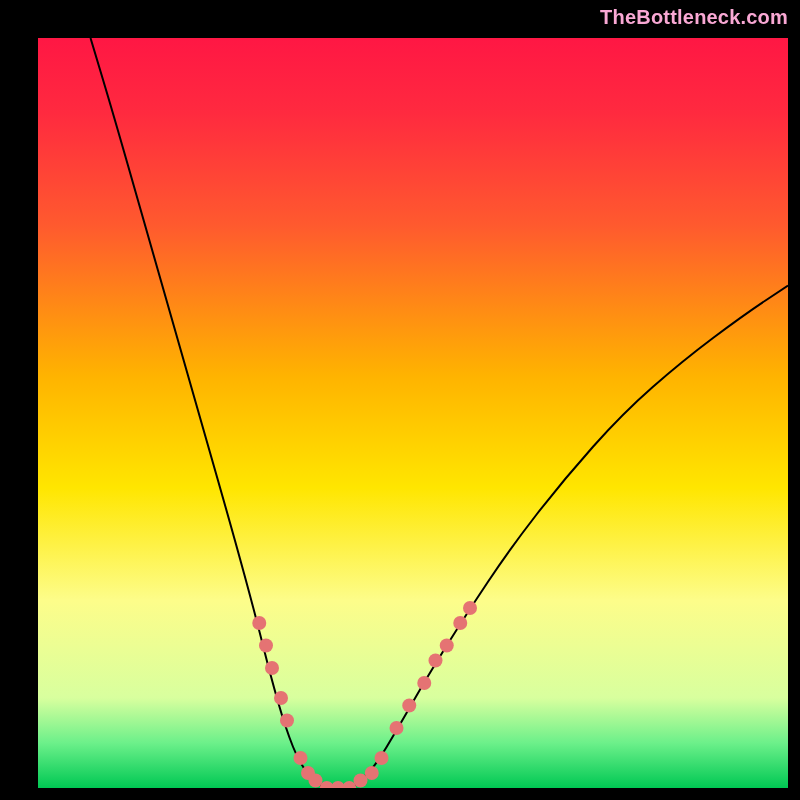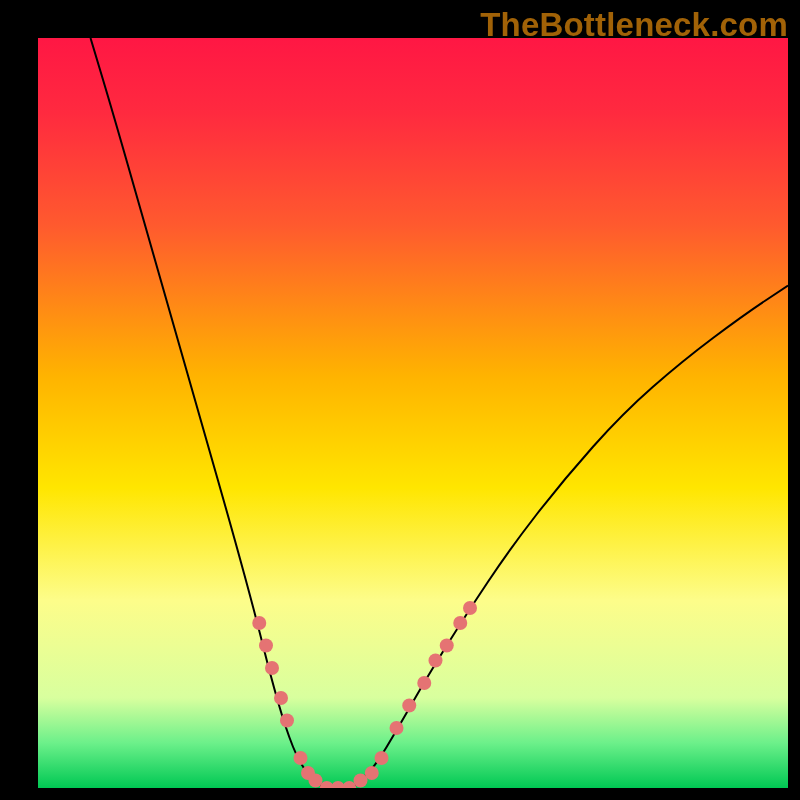--- a/index.html
+++ b/index.html
@@ -14,23 +14,23 @@
   .stage {
     position: relative;
     width: 800px;
     height: 800px;
     background: #000;
   }
   .watermark {
     position: absolute;
     top: 6px;
     right: 12px;
-    font-size: 33px;
+    font-size: 20px;
     font-weight: 600;
-    color: #a16207;
+    color: #f9a8d4;
     letter-spacing: 0.2px;
     z-index: 10;
     user-select: none;
   }
   svg.plot {
     position: absolute;
     left: 0;
     top: 0;
     width: 800px;
     height: 800px;

